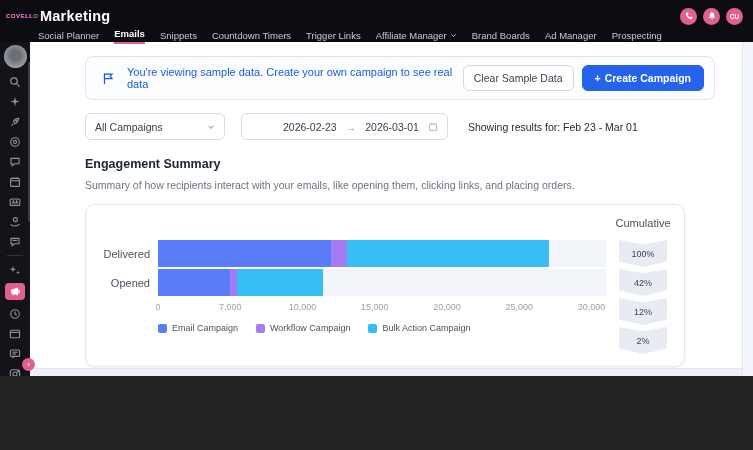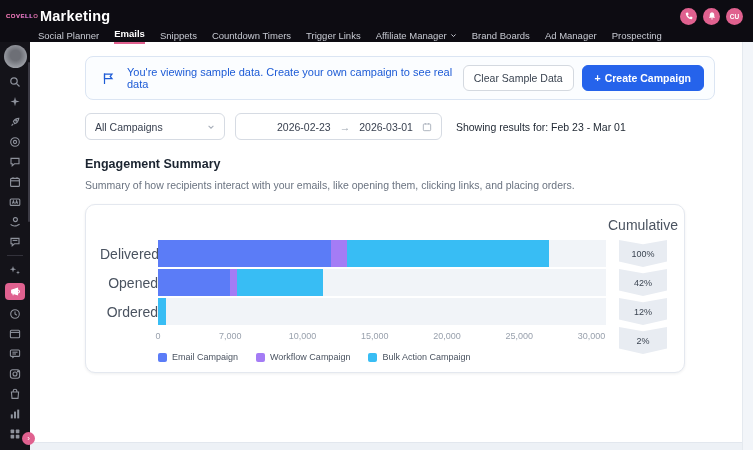--- a/index.html
+++ b/index.html
@@ -1,16 +1,16 @@
 <!DOCTYPE html>
 <html><head>
 <meta charset="utf-8">
 <style>
   html,body{margin:0;padding:0;background:#222;}
-  .app{position:relative;width:753px;height:450px;overflow:hidden;background:#fff;
+  .app{position:relative;width:753px;height:376px;overflow:hidden;background:#fff;
        font-family:"Liberation Sans","DejaVu Sans",sans-serif;text-decoration:underline;-webkit-font-smoothing:antialiased;}
   
   .topbar{position:absolute;left:0;top:0;width:753px;height:42px;background:#0d0c12;z-index:5;}
   .topbar-row1{display:flex;align-items:center;height:24px;padding:4px 10px 0 6px;}
   .logo{font-size:6px;font-weight:700;letter-spacing:.5px;
         background:linear-gradient(90deg,#e0618f,#8b5cf6);-webkit-background-clip:text;background-clip:text;
         color:#d66fa4;width:26px;text-align:center;}
   .tb-title{color:#fff;font-size:14.5px;font-weight:700;margin-left:8px;letter-spacing:.2px;}
   .tb-right{margin-left:auto;display:flex;gap:6px;align-items:center;}
   .pill{width:17px;height:17px;border-radius:50%;background:#e0618f;display:flex;align-items:center;justify-content:center;cursor:pointer;}
@@ -41,47 +41,47 @@
   
   .banner{display:flex;align-items:center;background:#fbfdff;border:1px solid #dbe5f3;border-radius:8px;
           padding:8px 10px;margin:4px 0 13px;}
   .flag{margin:0 12px 0 6px;flex:none;}
   .banner-text{flex:1;color:#1d5bd6;font-size:11px;font-weight:500;}
   .btn-clear{background:#fff;border:1px solid #d4d9e0;border-radius:6px;padding:6px 10px;font-size:10.5px;color:#3a4350;cursor:pointer;
              font-family:inherit;}
   .btn-create{background:#2563eb;border:1px solid #2563eb;border-radius:6px;padding:6px 12px;font-size:10.5px;color:#fff;font-weight:600;
               margin-left:8px;cursor:pointer;display:flex;align-items:center;gap:4px;font-family:inherit;}
   
-  .filters{display:flex;align-items:center;gap:10px;margin-bottom:17px;}
+  .filters{display:flex;align-items:center;gap:16px;margin-bottom:17px;}
   .select,.daterange{height:27px;border:1px solid #d6dbe3;border-radius:6px;background:#fff;display:flex;align-items:center;
           padding:0 9px;font-size:10.5px;color:#394150;cursor:pointer;box-sizing:border-box;}
   .select{width:140px;justify-content:space-between;}
   .daterange{gap:9px;padding-left:41px;}
   .muted{color:#9aa3af;}
   .results{font-size:10.5px;color:#232b36;font-weight:500;margin-left:4px;}
   
   .sec-title{font-size:12.5px;font-weight:700;color:#1b2430;margin:2px 0 8px;}
   .sec-desc{font-size:10.5px;color:#6a7380;margin-bottom:13px;}
   
   .card{width:600px;background:#fff;border:1px solid #e4e8ef;border-radius:10px;box-shadow:0 1px 3px rgba(16,24,40,.07);
         padding:12px 14px 10px;box-sizing:border-box;}
   .chart-body{display:flex;}
   .plot{flex:1;}
   .plot-pad{height:23px;}
   .crow{display:flex;align-items:center;height:27px;margin-bottom:2px;}
-  .cat{width:58px;text-align:right;font-size:14px;color:#4a5360;box-sizing:border-box;}
+  .cat{width:58px;padding-right:8px;text-align:right;font-size:11px;color:#4a5360;box-sizing:border-box;}
   .track{flex:1;height:27px;background:#f1f4f8;display:flex;overflow:hidden;}
   .seg{height:100%;}
   .axis{position:relative;height:14px;margin-left:58px;margin-top:6px;}
   .tick{position:absolute;top:0;transform:translateX(-50%);font-size:9px;color:#99a1ad;white-space:nowrap;}
   .legend{display:flex;gap:18px;align-items:center;margin-left:58px;margin-top:7px;}
   .litem{display:flex;align-items:center;gap:5px;font-size:9px;color:#4a5360;cursor:pointer;}
   .swatch{width:9px;height:9px;border-radius:2px;}
   .cum-col{width:54px;margin-left:10px;}
-  .cum-header{height:23px;display:flex;align-items:flex-start;justify-content:center;font-size:14px;color:#4a5360;}
+  .cum-header{height:23px;display:flex;align-items:flex-start;justify-content:center;font-size:11px;color:#4a5360;}
   .badge{width:48px;height:27px;margin:0 auto 2px;background:#e8ecf2;display:flex;align-items:center;justify-content:center;
          font-size:9px;color:#3c4552;clip-path:polygon(0 0,50% 16%,100% 0,100% 80%,50% 100%,0 80%);}
 </style>
 </head>
 <body>
 
 <div class="app">
 
   <div class="topbar">
     <div class="topbar-row1">
@@ -304,26 +304,20 @@
                 </div>
               </div>
               <div class="crow">
                 <div class="cat">Opened</div>
                 <div class="track">
                   <div class="seg" style="width: 16.129%; background: rgb(91, 124, 247);"></div>
                   <div class="seg" style="width: 1.45161%; background: rgb(164, 124, 245);"></div>
                   <div class="seg" style="width: 19.3548%; background: rgb(56, 189, 244);"></div>
                 </div>
               </div>
-              <div class="crow">
-                <div class="cat">Ordered</div>
-                <div class="track">
-                  <div class="seg" style="width: 1.77419%; background: rgb(56, 189, 244);"></div>
-                </div>
-              </div>
             </div>
           <div class="axis">
               <span class="tick" style="left: 0%;">0</span>
               <span class="tick" style="left: 16.129%;">7,000</span>
               <span class="tick" style="left: 32.2581%;">10,000</span>
               <span class="tick" style="left: 48.3871%;">15,000</span>
               <span class="tick" style="left: 64.5161%;">20,000</span>
               <span class="tick" style="left: 80.6452%;">25,000</span>
               <span class="tick" style="left: 96.7742%;">30,000</span>
             </div>

